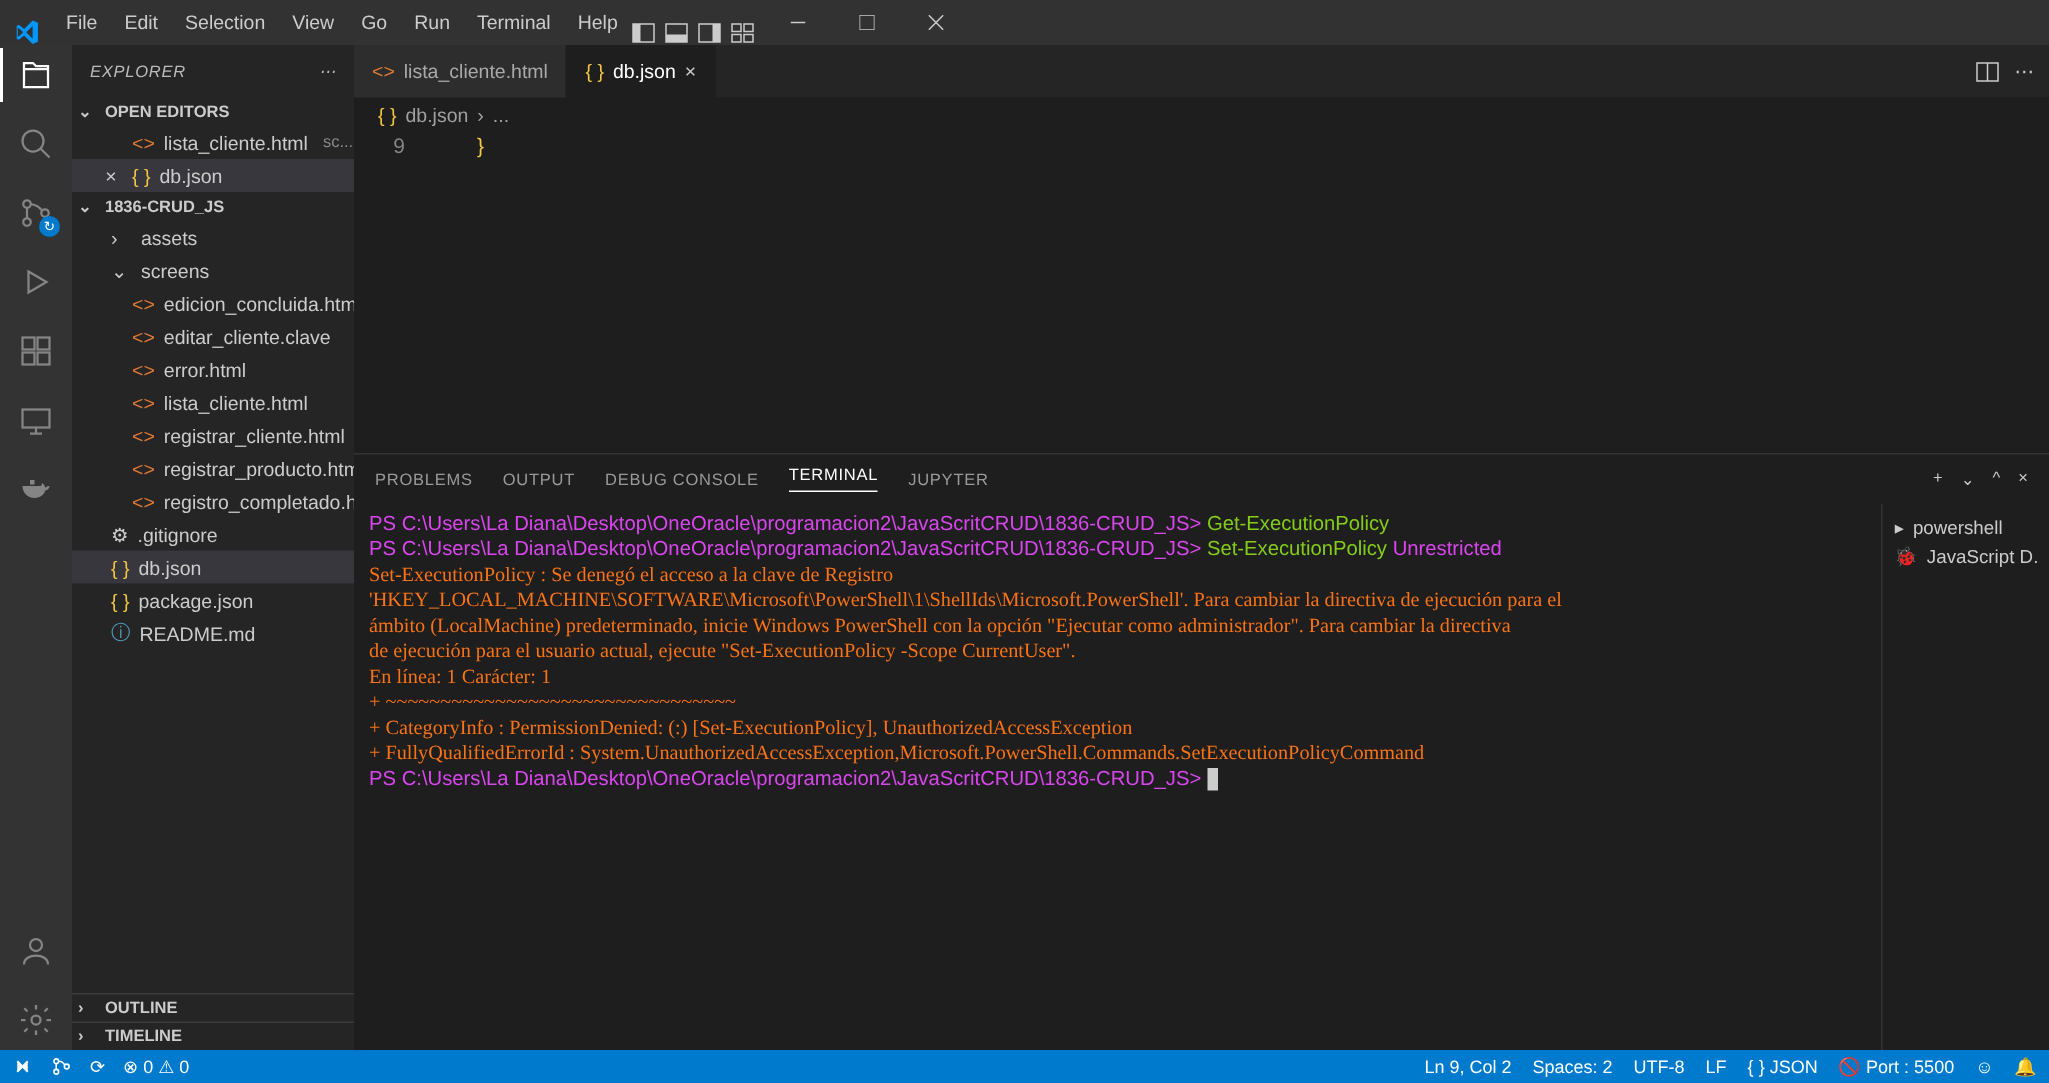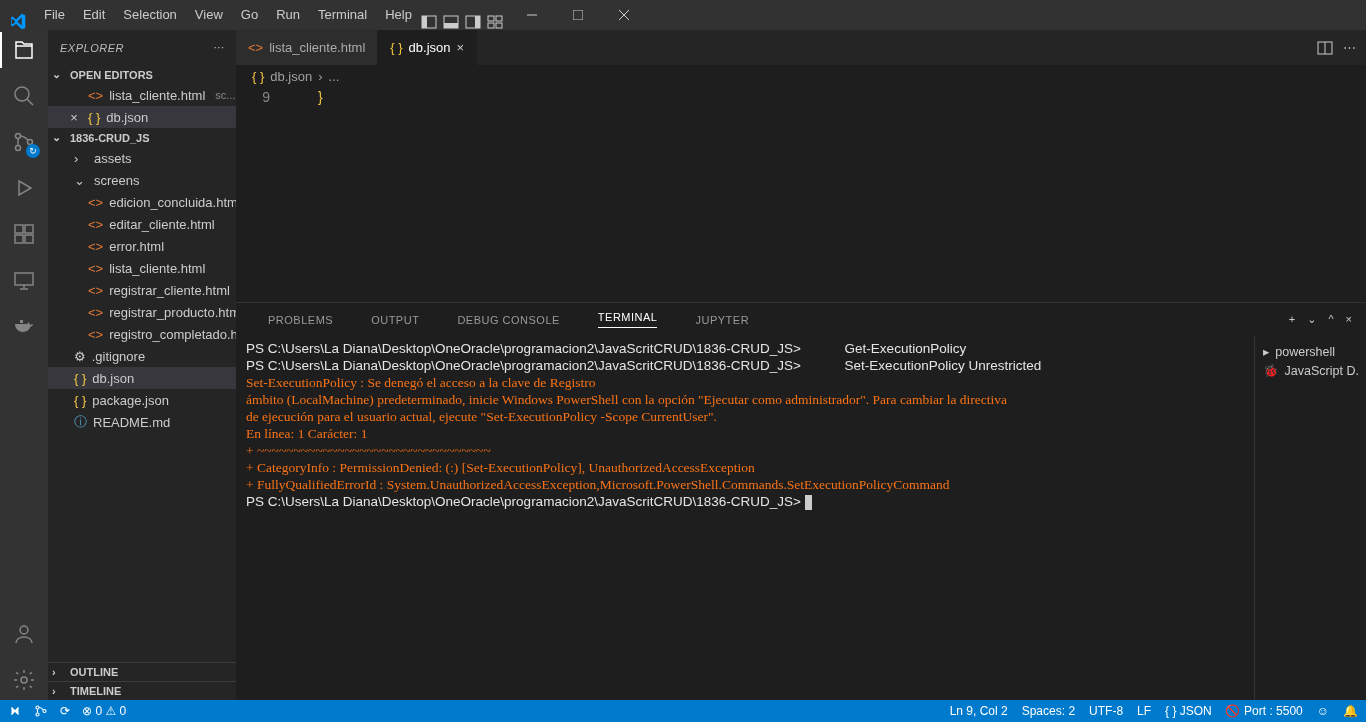--- a/index.html
+++ b/index.html
@@ -41,29 +41,29 @@
 .tab.active { background:#1e1e1e; color:#fff; }
 .tab-close { color:#ccc; }
 .tab-right { margin-left:auto; display:flex; align-items:center; gap:10px; padding-right:10px; color:#ccc; }
 .breadcrumb { height:22px; display:flex; align-items:center; padding-left:16px; gap:6px; color:#a0a0a0; font-size:13px; }
 .code-area { flex:1; display:flex; position:relative; font-family:Consolas,monospace; font-size:14px; }
 .gutter { width:54px; text-align:right; color:#858585; padding-right:20px; padding-top:2px; }
 .line { color:#f5c842; padding-top:2px; }
 .minimap { position:absolute; right:0; top:0; width:110px; height:100%; }
 .panel { height:398px; border-top:1px solid #333; display:flex; flex-direction:column; }
 .panel-tabs { height:33px; display:flex; align-items:center; gap:20px; padding:0 14px; color:#999; font-size:11px; }
-.p-tab { cursor:pointer; letter-spacing:.5px;margin-left:18px; }
+.p-tab { cursor:pointer; letter-spacing:.5px; }
 .p-tab.active { color:#fff; border-bottom:1px solid #fff; padding-bottom:4px; }
 .panel-right { margin-left:auto; display:flex; gap:12px; color:#ccc; }
 .terminal-body { flex:1; display:flex; }
 .term-out { flex:1; font-family:Consolas,monospace; font-size:13.5px; padding:4px 10px; line-height:17px; overflow:hidden; }
 .term-side { width:112px; border-left:1px solid #333; padding:6px 8px; font-size:12.5px; color:#ccc; }
-.term-yellow { color:#e5e5e5;margin-left:40px; }
+.term-yellow { color:#84cc16; }
 .term-red { color:#f97316;font-family:Liberation Serif, serif; }
-.term-white { color:#e5e5e5; }
+.term-white { color:#d946ef; }
 .cursor { display:inline-block; width:7px; height:15px; background:#ccc; vertical-align:middle; }
 .statusbar { height:22px; background:#007acc; display:flex; align-items:center; color:#fff; font-size:12px; padding:0 8px; gap:12px; }
 .statusbar .right { margin-left:auto; display:flex; gap:14px; align-items:center; }
 .badge { position:absolute; bottom:-4px; right:-4px; background:#007acc; color:#fff; border-radius:8px; font-size:9px; width:14px; height:14px; display:flex; align-items:center; justify-content:center; }
 .sb-collapse { font-size:11px; font-weight:bold; color:#ccc; padding:3px 4px; display:flex; align-items:center; gap:4px; border-top:1px solid #3c3c3c; cursor:pointer; }
 svg { display:block; }
 </style>
 </head>
 <body>
 
@@ -228,21 +228,21 @@
           <div class="sb-item indent1">
             <span class="chev">⌄</span>
             <span>screens</span>
           </div>
           <div class="sb-item indent2">
             <span class="icon-html">&lt;&gt;</span>
             <span>edicion_concluida.html</span>
           </div>
           <div class="sb-item indent2">
             <span class="icon-html">&lt;&gt;</span>
-            <span>editar_cliente.html</span>
+            <span>editar_cliente.clave</span>
           </div>
           <div class="sb-item indent2">
             <span class="icon-html">&lt;&gt;</span>
             <span>error.html</span>
           </div>
           <div class="sb-item indent2">
             <span class="icon-html">&lt;&gt;</span>
             <span>lista_cliente.html</span>
           </div>
           <div class="sb-item indent2">
@@ -333,20 +333,21 @@
             <span>⌄</span>
             <span>^</span>
             <span>×</span>
           </div>
         </div>
       <div class="terminal-body">
         <div class="term-out" id="term-out">
             <div><span class="term-white">PS C:\Users\La Diana\Desktop\OneOracle\programacion2\JavaScritCRUD\1836-CRUD_JS&gt; </span><span class="term-yellow">Get-ExecutionPolicy</span></div>
             <div><span class="term-white">PS C:\Users\La Diana\Desktop\OneOracle\programacion2\JavaScritCRUD\1836-CRUD_JS&gt; </span><span class="term-yellow">Set-ExecutionPolicy</span><span class="term-white"> Unrestricted</span></div>
             <div class="term-red">Set-ExecutionPolicy : Se denegó el acceso a la clave de Registro</div>
+            <div class="term-red">'HKEY_LOCAL_MACHINE\SOFTWARE\Microsoft\PowerShell\1\ShellIds\Microsoft.PowerShell'. Para cambiar la directiva de ejecución para el</div>
             <div class="term-red">ámbito (LocalMachine) predeterminado, inicie Windows PowerShell con la opción "Ejecutar como administrador". Para cambiar la directiva</div>
             <div class="term-red">de ejecución para el usuario actual, ejecute "Set-ExecutionPolicy -Scope CurrentUser".</div>
             <div class="term-red">En línea: 1 Carácter: 1</div>
             <div class="term-red">+ ~~~~~~~~~~~~~~~~~~~~~~~~~~~~~~~~</div>
             <div class="term-red">    + CategoryInfo          : PermissionDenied: (:) [Set-ExecutionPolicy], UnauthorizedAccessException</div>
             <div class="term-red">    + FullyQualifiedErrorId : System.UnauthorizedAccessException,Microsoft.PowerShell.Commands.SetExecutionPolicyCommand</div>
             <div><span class="term-white">PS C:\Users\La Diana\Desktop\OneOracle\programacion2\JavaScritCRUD\1836-CRUD_JS&gt; </span><span class="cursor"></span></div>
           </div>
         <div class="term-side" id="term-side">
             <div style="display: flex; gap: 6px; align-items: center; padding: 2px 0px; white-space: nowrap; overflow: hidden;">

